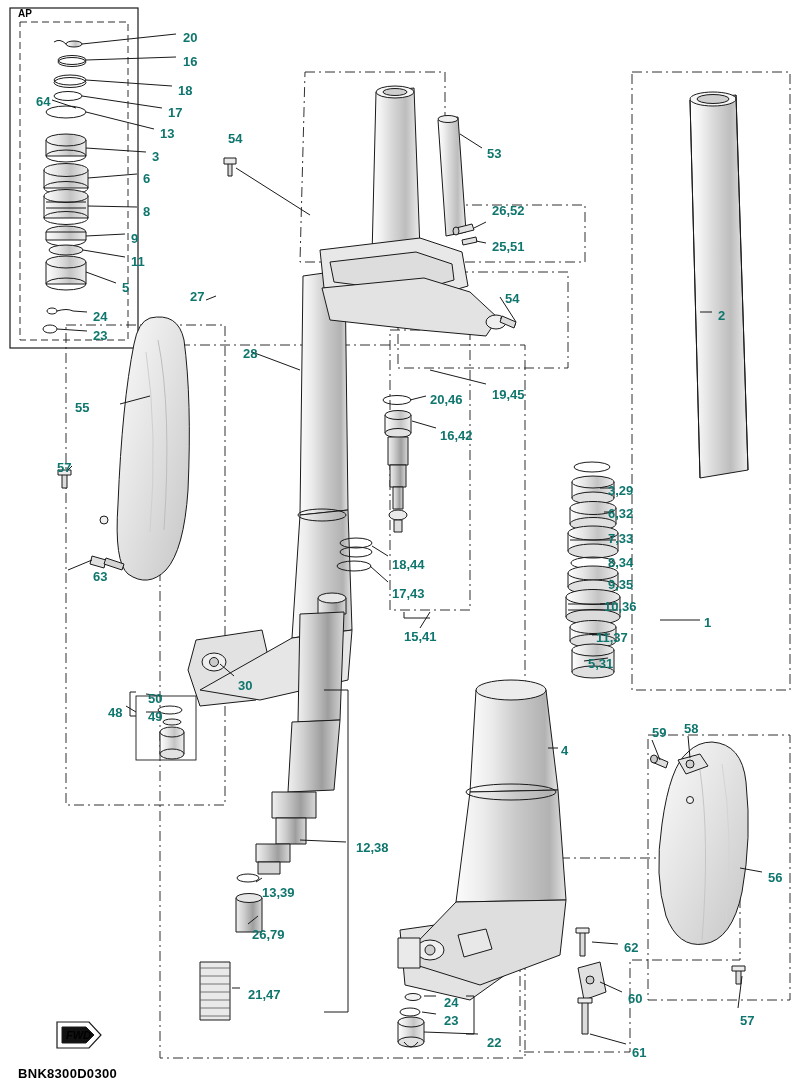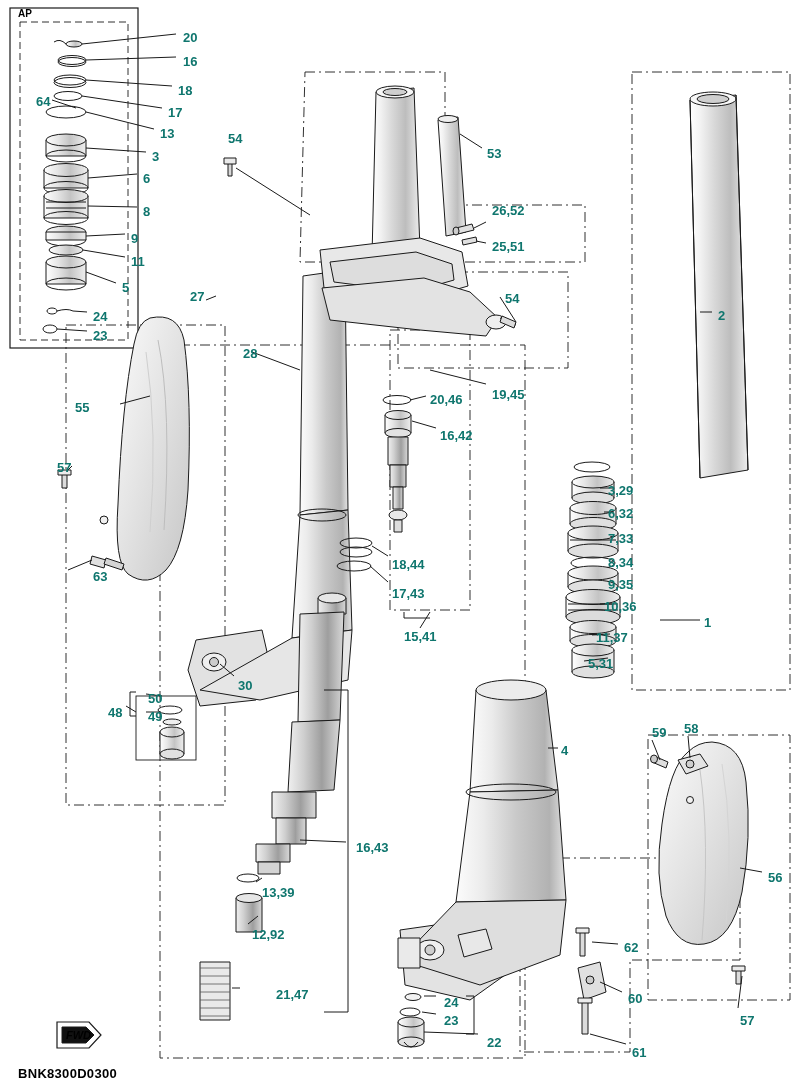--- a/index.html
+++ b/index.html
@@ -439,24 +439,24 @@
       <div class="callout" style="left: 392px; top: 587px;">17,43</div>
       <div class="callout" style="left: 404px; top: 630px;">15,41</div>
       <div class="callout" style="left: 238px; top: 679px;">30</div>
       <div class="callout" style="left: 148px; top: 692px;">50</div>
       <div class="callout" style="left: 108px; top: 706px;">48</div>
       <div class="callout" style="left: 148px; top: 710px;">49</div>
       <div class="callout" style="left: 561px; top: 744px;">4</div>
       <div class="callout" style="left: 652px; top: 726px;">59</div>
       <div class="callout" style="left: 684px; top: 722px;">58</div>
       <div class="callout" style="left: 768px; top: 871px;">56</div>
-      <div class="callout" style="left: 356px; top: 841px;">16,43</div>
+      <div class="callout" style="left: 356px; top: 841px;">12,38</div>
       <div class="callout" style="left: 262px; top: 886px;">13,39</div>
-      <div class="callout" style="left: 252px; top: 928px;">12,92</div>
-      <div class="callout" style="left: 248px; top: 988px; margin-left: 28px;">21,47</div>
+      <div class="callout" style="left: 252px; top: 928px;">26,79</div>
+      <div class="callout" style="left: 248px; top: 988px;">21,47</div>
       <div class="callout" style="left: 624px; top: 941px;">62</div>
       <div class="callout" style="left: 628px; top: 992px; text-align: center;">60</div>
       <div class="callout" style="left: 632px; top: 1046px;">61</div>
       <div class="callout" style="left: 444px; top: 996px;">24</div>
       <div class="callout" style="left: 444px; top: 1014px;">23</div>
       <div class="callout" style="left: 487px; top: 1036px;">22</div>
       <div class="callout" style="left: 740px; top: 1014px;">57</div>
     </div>
 
   <div class="ap-label">AP</div>

